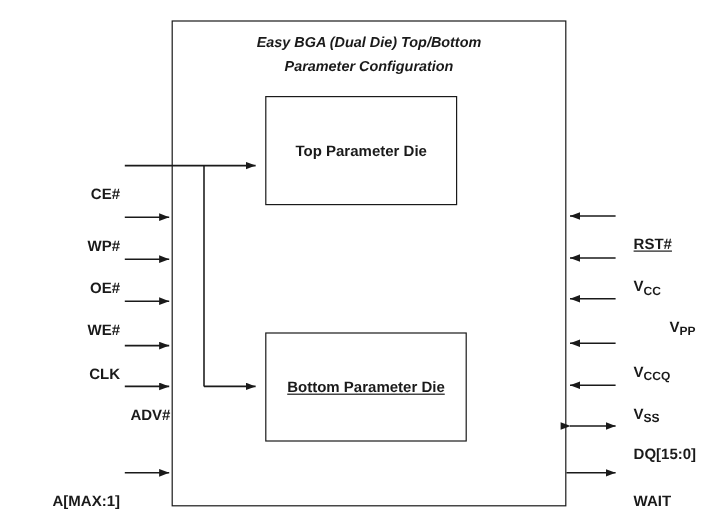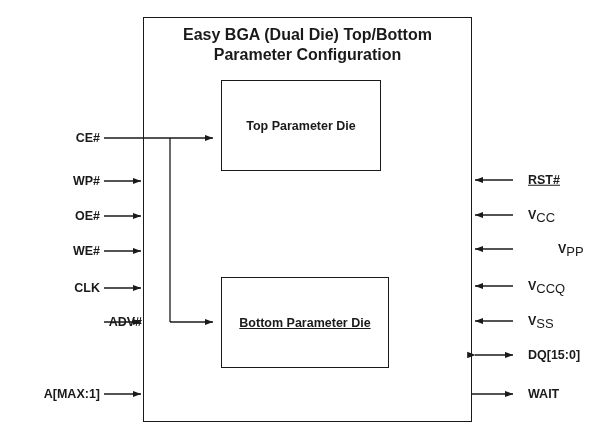--- a/index.html
+++ b/index.html
@@ -28,24 +28,25 @@
     background: #ffffff;
     box-sizing: border-box;
   }
 
   .package-title {
     position: absolute;
     left: 150px;
     top: 25px;
     width: 315px;
     text-align: center;
-    font-size: 16px;
+    font-size: 12px;
     font-weight: bold;
     line-height: 20px;
     color: #1a1a1a;
+    font-style: italic;
   }
 
   
   .die-box {
     position: absolute;
     border: 1.3px solid #1a1a1a;
     background: #ffffff;
     box-sizing: border-box;
     display: flex;
     align-items: center;
@@ -61,26 +62,27 @@
   #die-bottom { left: 221px; top: 277px; width: 168px; height: 91px; text-decoration: underline; }
 
   
   .sig-label {
     position: absolute;
     font-size: 12.5px;
     font-weight: bold;
     color: #1a1a1a;
     white-space: nowrap;
     line-height: 1;
+    margin-top: 24px;
   }
   .sig-label.left  { text-align: right; transform: translateY(-50%); }
   .sig-label.right { text-align: left;  transform: translateY(-50%); }
   .sig-label sub {
-    font-size: 13px;
-    font-weight: normal;
+    font-size: 10px;
+    font-weight: bold;
     vertical-align: -0.28em;
     line-height: 0;
   }
 
   
   svg.wires {
     position: absolute;
     left: 0; top: 0;
     width: 604px;
     height: 434px;

